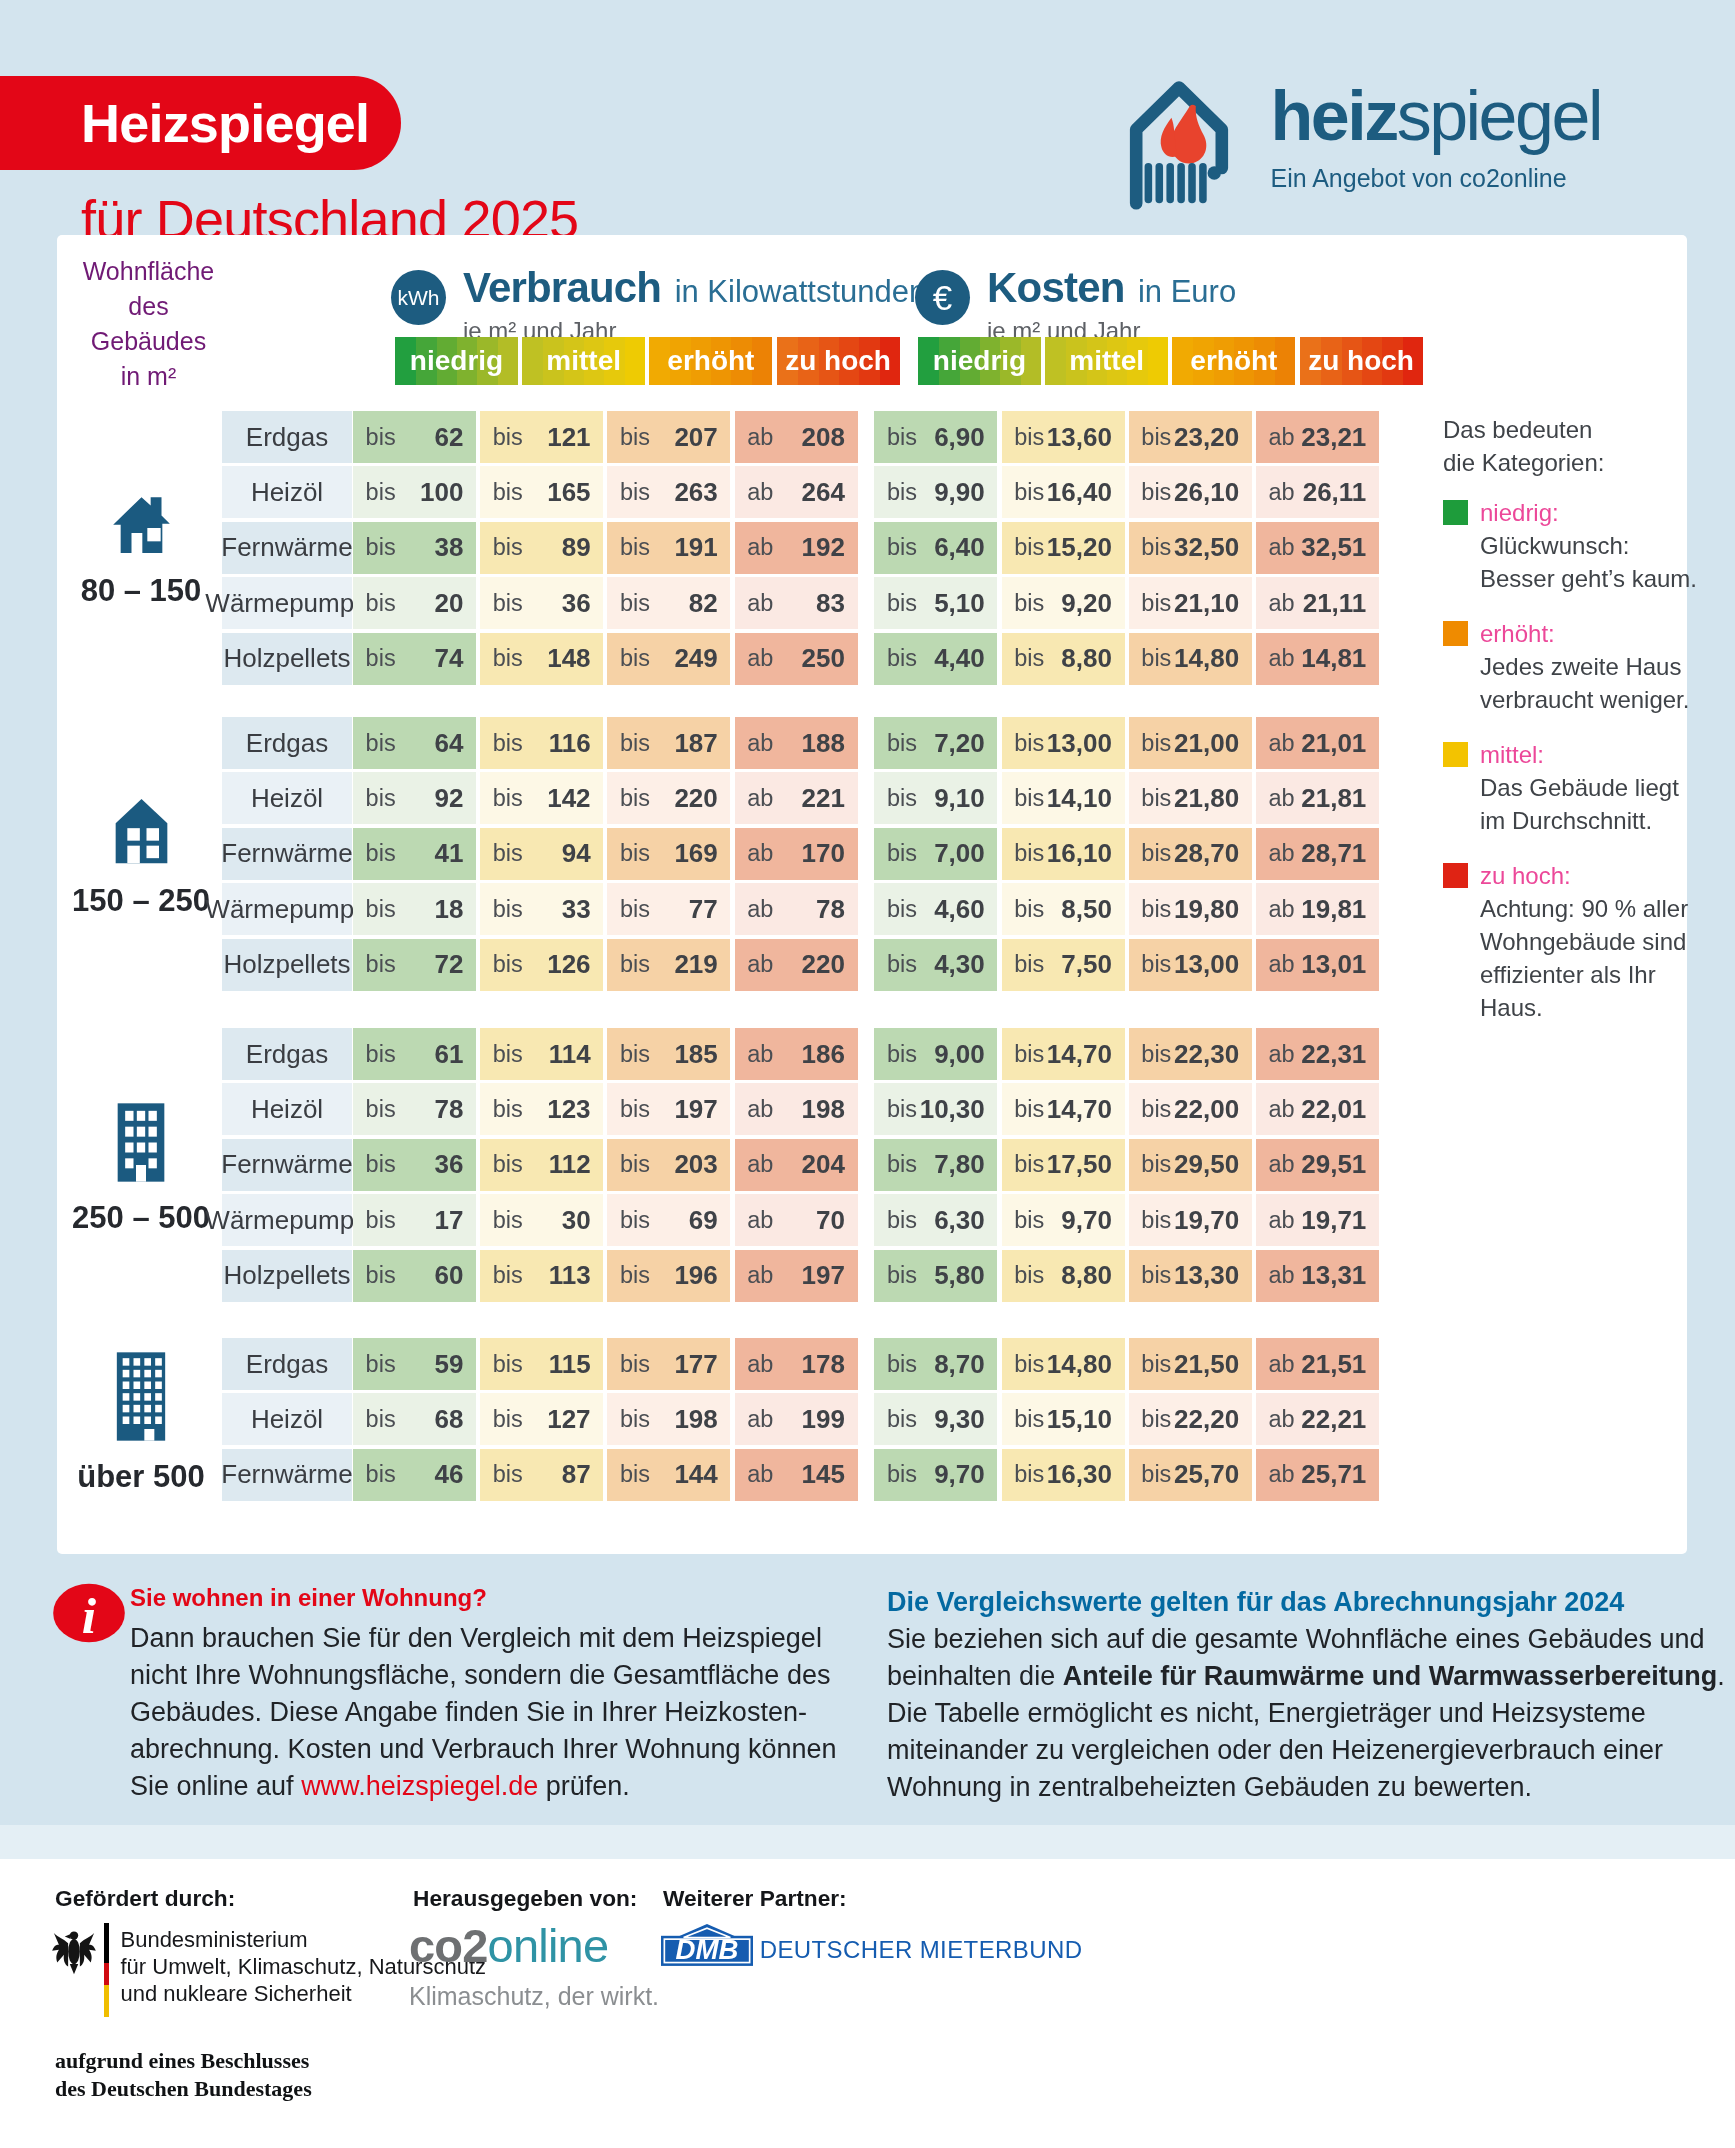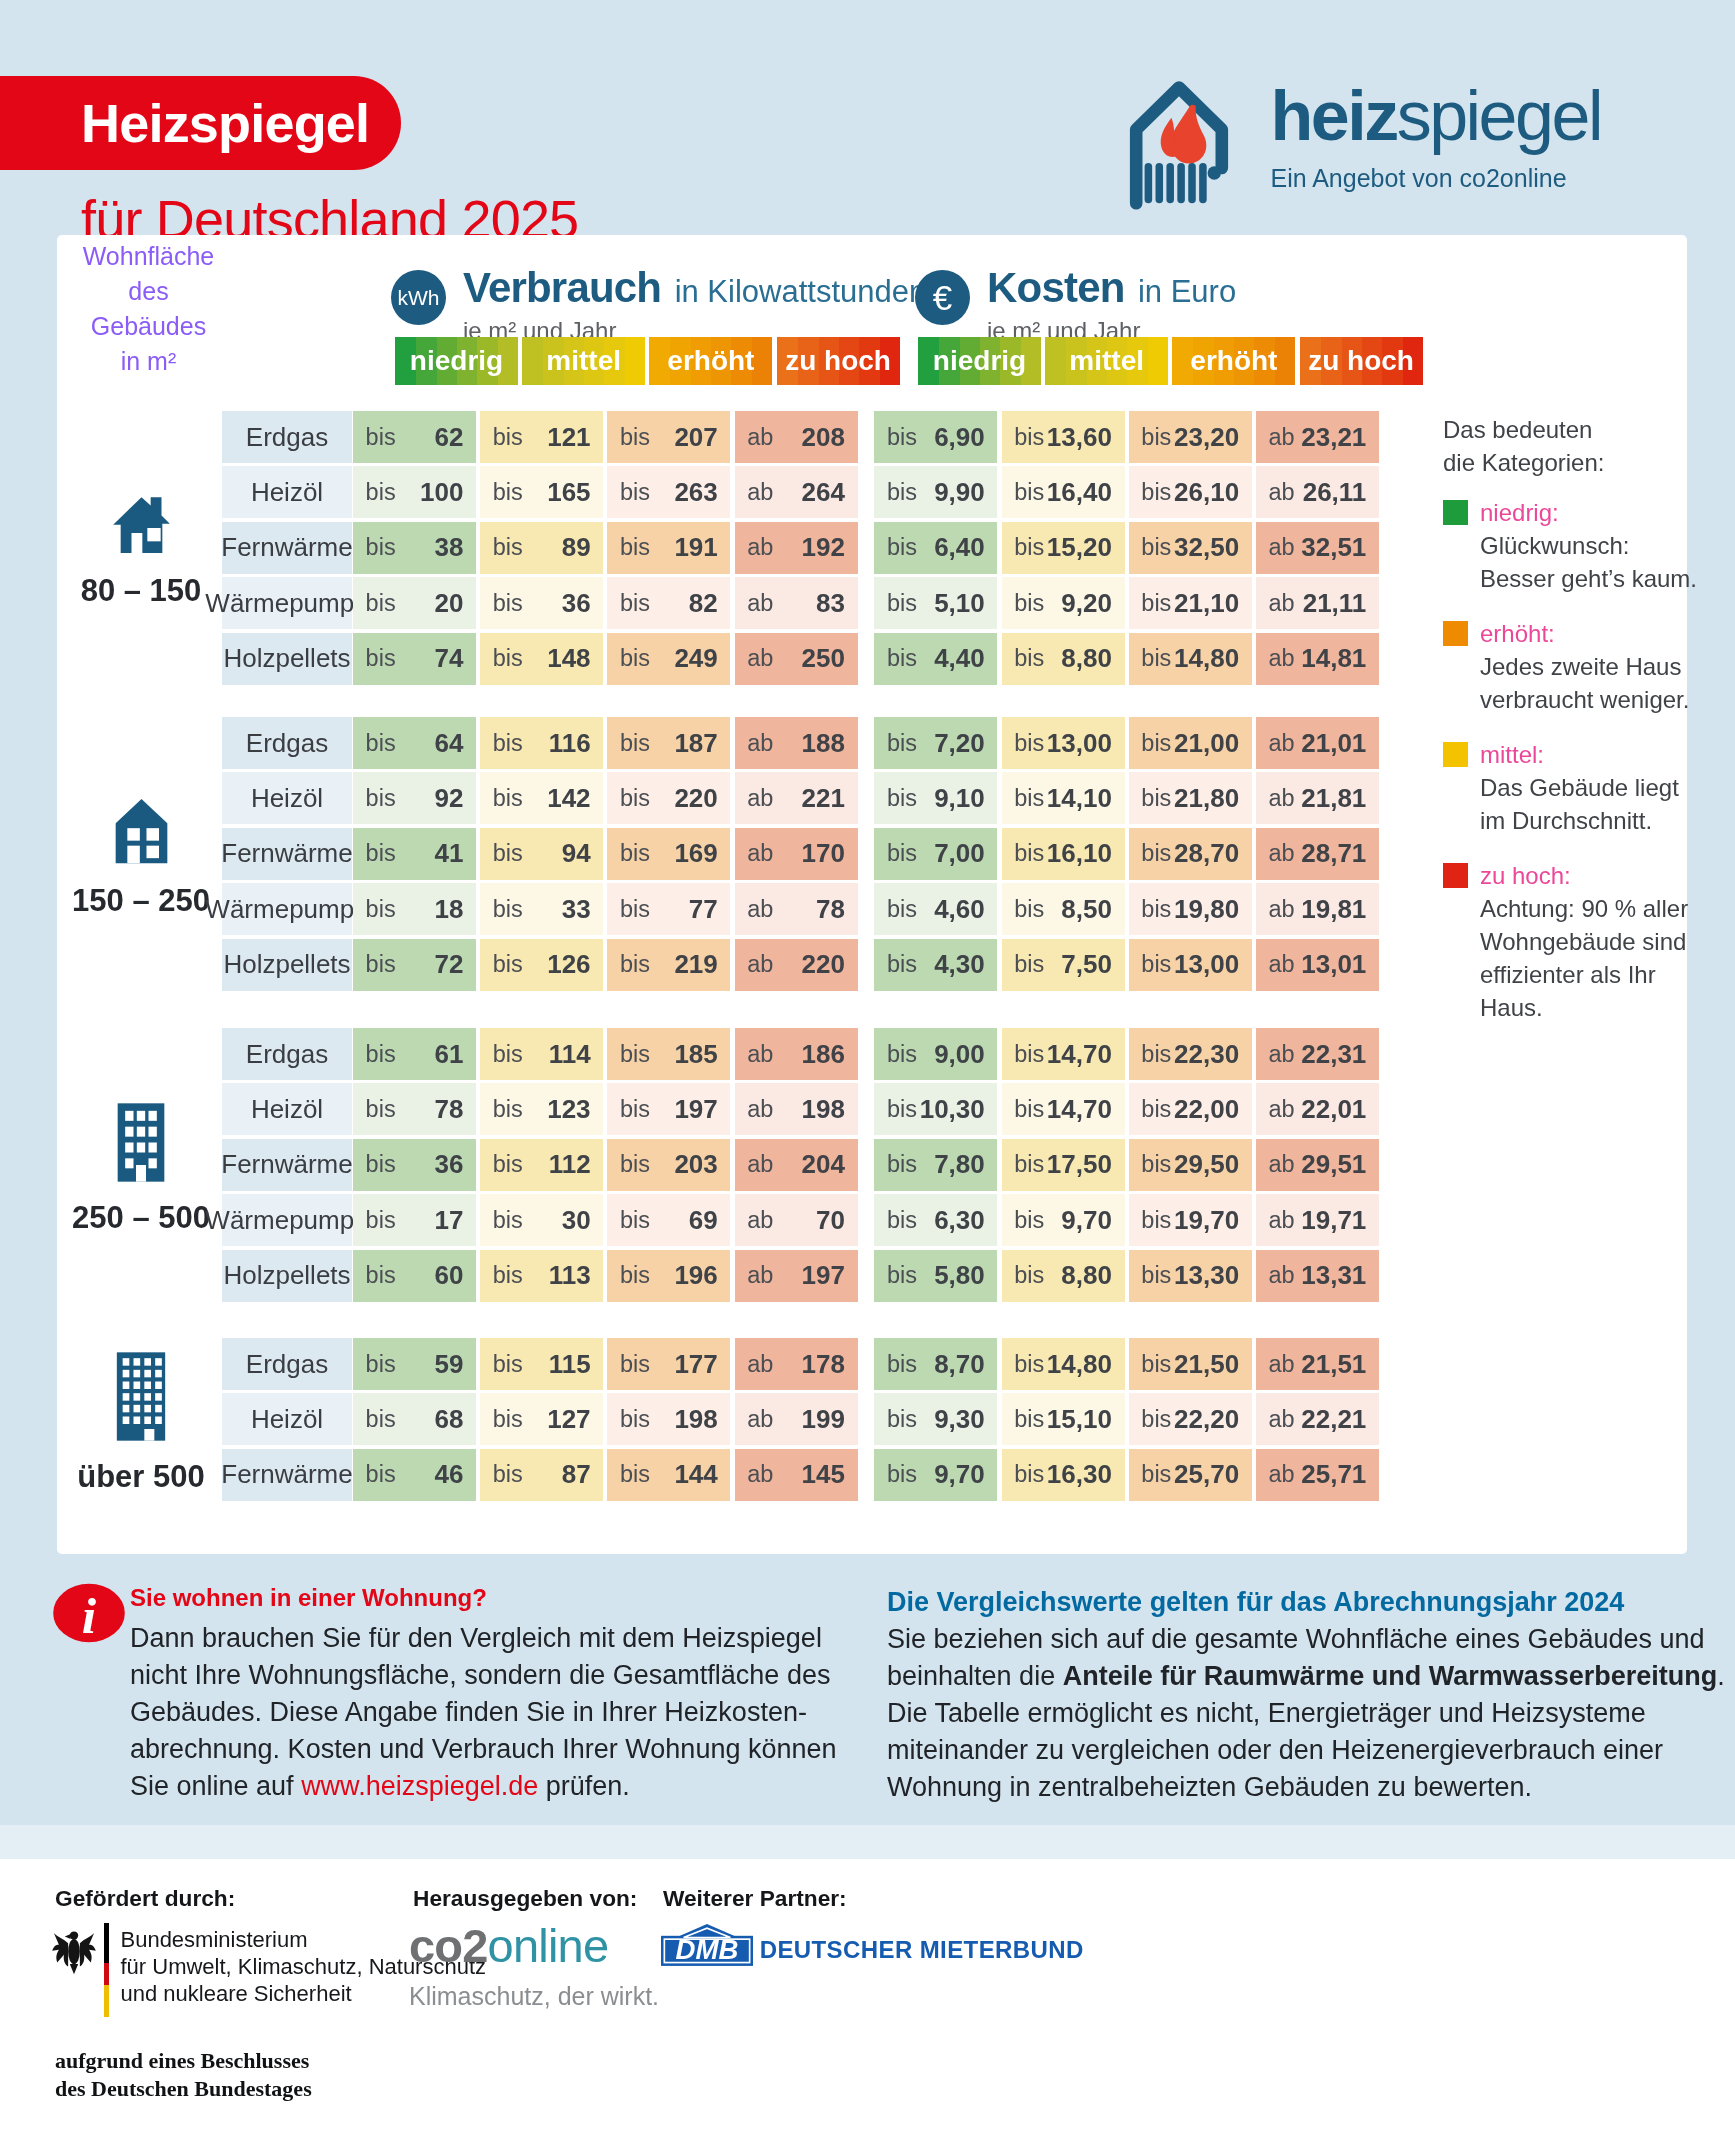--- a/index.html
+++ b/index.html
@@ -18,22 +18,22 @@
 
   .logo{position:absolute;left:1116px;top:69px;display:flex;gap:28.5px}
   .logo-text{padding-top:11.7px}
   .logo-word{font-size:70px;line-height:1;color:#1d5c80;letter-spacing:-2.5px}
   .logo-word .b{font-weight:bold}
   .logo-tagline{font-size:25px;color:#1d5c80;margin-top:13.4px;letter-spacing:0}
 
   
   .card{position:absolute;left:57px;top:235px;width:1630px;height:1319px;background:#fff;border-radius:5px}
   .prew{white-space:pre}
-  .corner{position:absolute;left:15px;top:4px;width:153px;text-align:center;
-          font-size:25px;line-height:35px;color:#8b5cf6}
+  .corner{position:absolute;left:15px;top:19px;width:153px;text-align:center;
+          font-size:25px;line-height:35px;color:#701a75}
   .energy-head{position:absolute;left:168px;top:34px;width:164px;text-align:center;
           font-size:26px;line-height:39px;color:#5d6065}
   .block-head{position:absolute;top:28.5px;display:flex;align-items:flex-start;gap:17px}
   #v-head{left:334px}
   #k-head{left:858px}
   .unit-circle{flex:0 0 auto;width:55px;height:55px;border-radius:50%;background:#1d5c80;color:#fff;
           display:flex;align-items:center;justify-content:center;margin-top:6.7px}
   #v-head .unit-circle{font-size:21px;font-weight:500}
   #k-head .unit-circle{font-size:35px}
   .bh-line1{display:flex;align-items:baseline;gap:13.4px}
@@ -99,21 +99,21 @@
   .stripe .s3{flex:0 0 32px;background:#f0be00}
   .bmu-name{font-size:22px;line-height:27px;color:#17181b;padding-top:3.4px}
   .bmu-note{position:absolute;left:55px;top:2047px;font-family:"Liberation Serif",serif;font-weight:bold;
             font-size:22px;line-height:28px;color:#101214}
   .co2{position:absolute;left:409px;top:1922px}
   .co2-word{font-size:47px;line-height:1;letter-spacing:-0.8px}
   .co2-word .p1{color:#6e7072;font-weight:bold}
   .co2-word .p2{color:#2f93a5}
   .co2-tag{font-size:25px;color:#8b8e91;margin-top:13.4px}
   .dmb{position:absolute;left:661px;top:1924px;display:flex;align-items:flex-end;gap:6.7px}
-  .dmb-name{font-size:24px;color:#155cb0;font-weight:700;padding-bottom:5px;letter-spacing:0.4px;white-space:nowrap}
+  .dmb-name{font-size:24px;color:#155cb0;font-weight:400;padding-bottom:5px;letter-spacing:0.4px;white-space:nowrap}
 </style>
 </head>
 <body data-interactable="false">
 
 <div class="bg-top" data-interactable="false"></div>
 <div class="bg-strip" data-interactable="false"></div>
 
 <div class="badge" data-interactable="false">
   <span data-interactable="false">Heizspiegel</span>
 </div>

